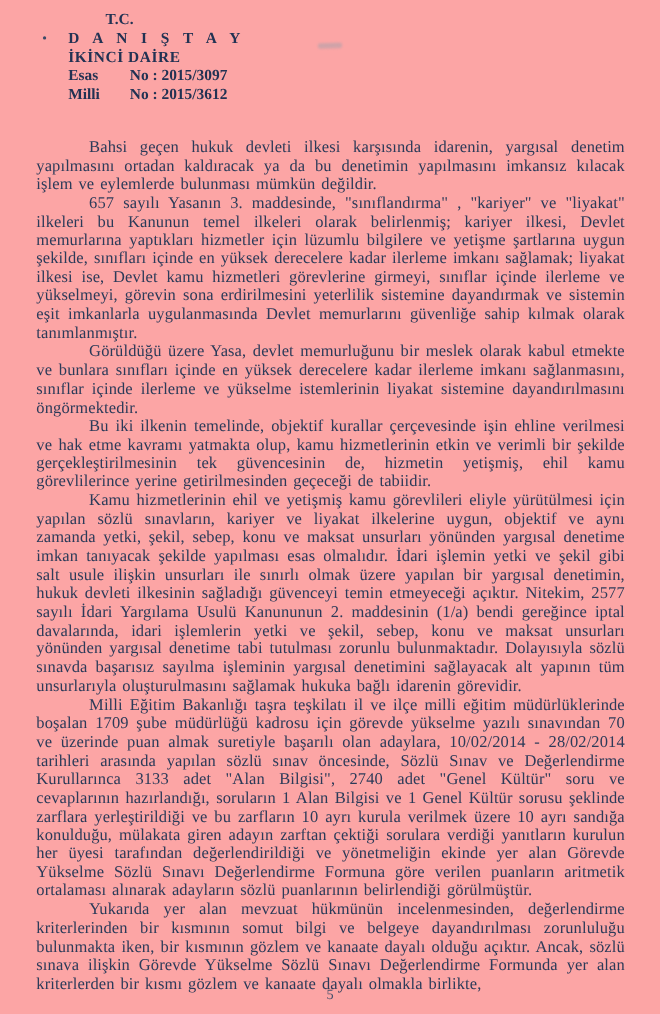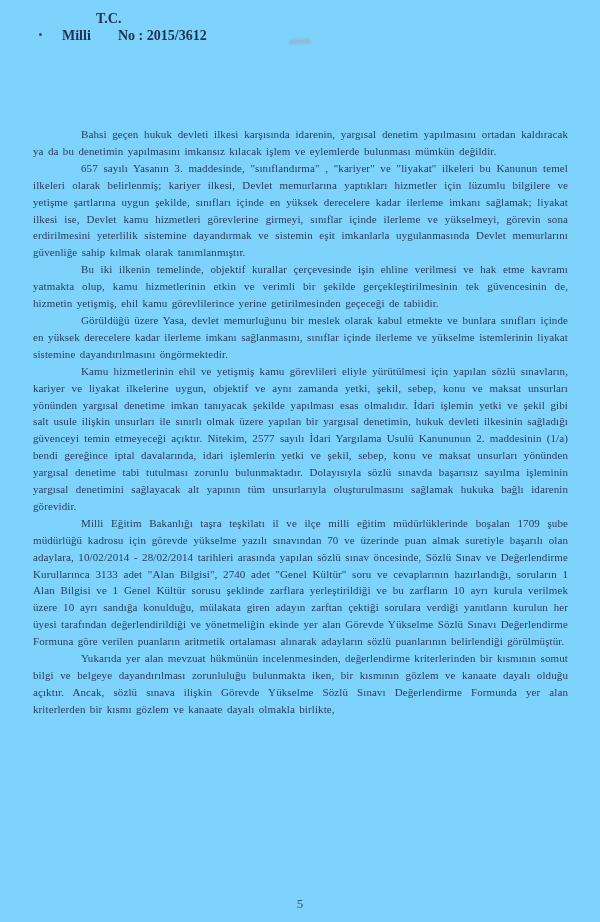--- a/index.html
+++ b/index.html
@@ -4,21 +4,21 @@
 <style>
   html, body {
     margin: 0;
     padding: 0;
     background: #e9e9e8;
   }
   .page {
     position: relative;
     width: 600px;
     height: 922px;
-    background: #7dd3fc;
+    background: #fca5a5;
     overflow: hidden;
     font-family: "Liberation Serif", "DejaVu Serif", serif;
     color: #2a3a58;
   }
   .doc-header {
     position: absolute;
     top: 10px;
     left: 62px;
     font-weight: bold;
     font-size: 14px;
@@ -51,21 +51,21 @@
     filter: blur(1px);
     border-radius: 2px;
     transform: rotate(-2deg);
   }
   .doc-body {
     position: absolute;
     top: 126px;
     left: 33px;
     width: 535px;
     text-align: justify;
-    font-size: 11px;
+    font-size: 15px;
     line-height: 16.9px;
     color: #2c3b59;
     letter-spacing: 0.1px;
     word-spacing: 1.5px;
   }
   .doc-body p {
     margin: 0;
     text-indent: 48px;
   }
   .doc-footer {
@@ -81,31 +81,37 @@
 </head>
 <body>
 
 <div class="page">
 
   <span class="bullet-mark"></span>
   <span class="scan-smudge"></span>
 
   <div class="doc-header">
     <div class="tc-line">T.C.</div>
+    <div class="court-line">D A N I Ş T A Y</div>
+    <div class="chamber-line">İKİNCİ DAİRE</div>
+    <div class="num-line">
+      <span class="num-label">Esas</span>
+      <span>No : 2015/3097</span>
+    </div>
     <div class="num-line">
       <span class="num-label">Milli</span>
       <span>No : 2015/3612</span>
     </div>
   </div>
 
   <div class="doc-body">
     <p>Bahsi geçen hukuk devleti ilkesi karşısında idarenin, yargısal denetim yapılmasını ortadan kaldıracak ya da bu denetimin yapılmasını imkansız kılacak işlem ve eylemlerde bulunması mümkün değildir.</p>
     <p>657 sayılı Yasanın 3. maddesinde, "sınıflandırma" , "kariyer" ve  "liyakat" ilkeleri bu Kanunun temel ilkeleri olarak belirlenmiş; kariyer ilkesi, Devlet memurlarına yaptıkları hizmetler için lüzumlu bilgilere  ve yetişme şartlarına uygun şekilde,  sınıfları içinde en yüksek derecelere kadar ilerleme imkanı sağlamak; liyakat ilkesi ise, Devlet kamu hizmetleri görevlerine girmeyi, sınıflar içinde ilerleme ve yükselmeyi, görevin sona erdirilmesini yeterlilik  sistemine dayandırmak ve sistemin eşit imkanlarla uygulanmasında Devlet memurlarını güvenliğe sahip kılmak olarak tanımlanmıştır.</p>
+    <p>Görüldüğü üzere Yasa, devlet memurluğunu bir meslek olarak kabul etmekte ve bunlara sınıfları içinde en yüksek derecelere kadar ilerleme  imkanı sağlanmasını, sınıflar içinde ilerleme ve yükselme istemlerinin  liyakat sistemine dayandırılmasını öngörmektedir.</p>
     <p>Bu iki ilkenin temelinde, objektif kurallar çerçevesinde işin ehline verilmesi  ve hak etme kavramı yatmakta olup, kamu hizmetlerinin etkin ve verimli bir şekilde gerçekleştirilmesinin tek güvencesinin de, hizmetin yetişmiş, ehil kamu görevlilerince yerine getirilmesinden geçeceği de tabiidir.</p>
-    <p>Görüldüğü üzere Yasa, devlet memurluğunu bir meslek olarak kabul etmekte ve bunlara sınıfları içinde en yüksek derecelere kadar ilerleme  imkanı sağlanmasını, sınıflar içinde ilerleme ve yükselme istemlerinin  liyakat sistemine dayandırılmasını öngörmektedir.</p>
     <p>Kamu hizmetlerinin ehil ve yetişmiş kamu görevlileri eliyle yürütülmesi için yapılan sözlü sınavların, kariyer ve liyakat ilkelerine uygun, objektif  ve aynı zamanda yetki, şekil, sebep, konu ve maksat unsurları yönünden yargısal denetime imkan tanıyacak şekilde yapılması esas olmalıdır. İdari işlemin yetki ve şekil gibi salt usule ilişkin unsurları ile sınırlı olmak üzere yapılan bir yargısal denetimin, hukuk devleti ilkesinin sağladığı güvenceyi temin etmeyeceği açıktır. Nitekim, 2577 sayılı İdari Yargılama Usulü Kanununun 2. maddesinin (1/a) bendi gereğince iptal davalarında, idari işlemlerin yetki ve şekil, sebep, konu ve maksat unsurları yönünden yargısal denetime tabi tutulması zorunlu bulunmaktadır. Dolayısıyla sözlü sınavda başarısız sayılma işleminin yargısal denetimini sağlayacak alt yapının tüm unsurlarıyla oluşturulmasını sağlamak hukuka bağlı idarenin görevidir.</p>
     <p>Milli Eğitim Bakanlığı taşra teşkilatı il ve ilçe milli eğitim müdürlüklerinde boşalan 1709 şube müdürlüğü kadrosu için görevde yükselme yazılı sınavından 70 ve üzerinde puan almak suretiyle başarılı olan adaylara, 10/02/2014 - 28/02/2014 tarihleri arasında yapılan sözlü sınav öncesinde, Sözlü Sınav ve Değerlendirme Kurullarınca 3133 adet "Alan Bilgisi", 2740 adet  "Genel Kültür" soru ve cevaplarının hazırlandığı, soruların 1 Alan Bilgisi ve 1 Genel Kültür sorusu şeklinde zarflara yerleştirildiği ve bu zarfların 10 ayrı kurula verilmek üzere 10 ayrı sandığa konulduğu, mülakata giren adayın zarftan çektiği sorulara verdiği yanıtların kurulun her üyesi tarafından değerlendirildiği ve yönetmeliğin ekinde yer alan Görevde Yükselme Sözlü Sınavı Değerlendirme Formuna göre verilen puanların aritmetik ortalaması alınarak adayların sözlü puanlarının belirlendiği görülmüştür.</p>
     <p>Yukarıda yer alan mevzuat hükmünün incelenmesinden, değerlendirme kriterlerinden bir kısmının somut bilgi ve belgeye dayandırılması zorunluluğu bulunmakta iken, bir kısmının gözlem ve kanaate dayalı olduğu açıktır. Ancak, sözlü sınava ilişkin Görevde Yükselme Sözlü Sınavı Değerlendirme Formunda yer alan kriterlerden bir kısmı gözlem ve kanaate dayalı olmakla birlikte,</p>
   </div>
 
   <div class="doc-footer">5</div>
 
 </div>
 
 </body></html>

